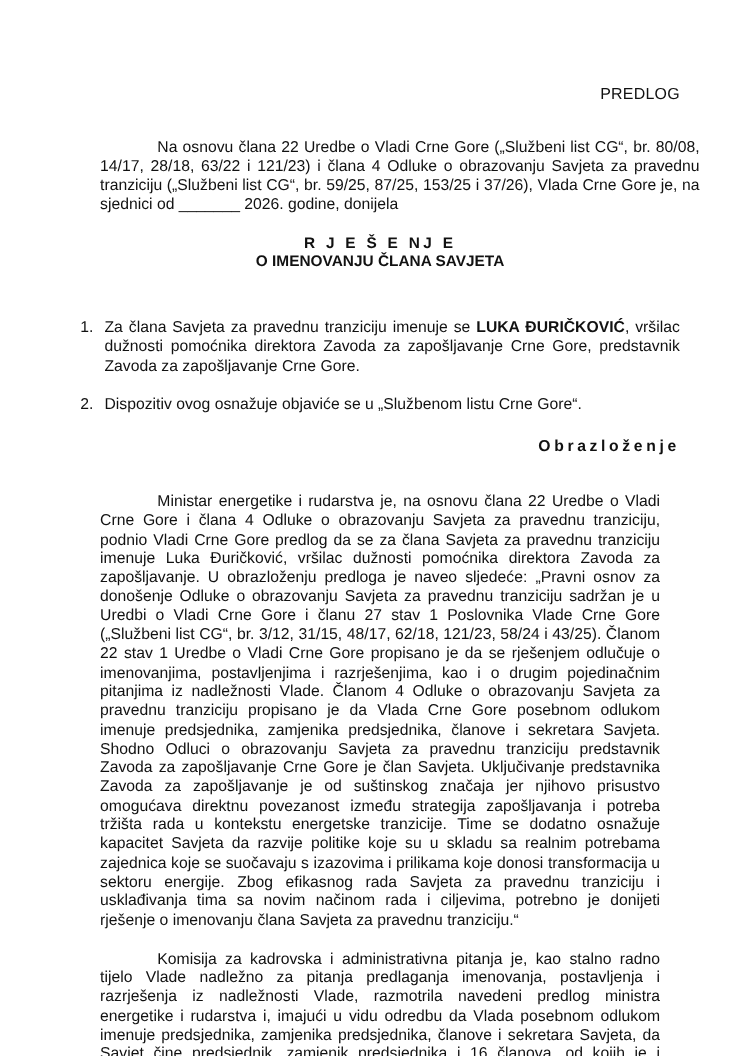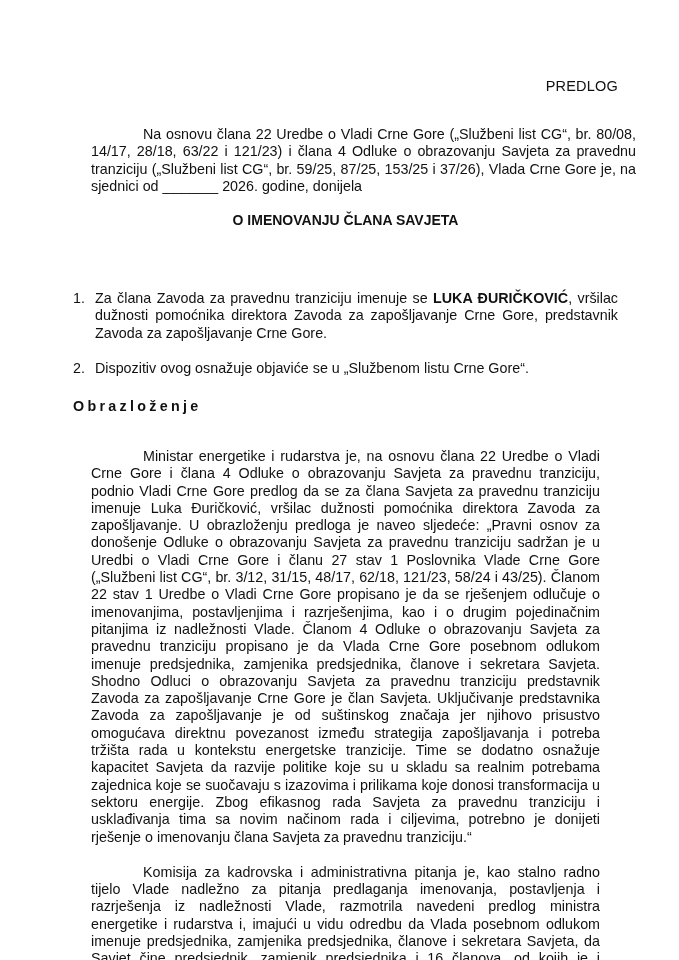--- a/index.html
+++ b/index.html
@@ -22,41 +22,42 @@
       font-weight: bold; font-size: 14px; line-height: 17px;
     }
     .title-block div { margin: 0; }
     .title-spaced { letter-spacing: 3px; }
     .list { position: absolute; top: 290px; left: 0; width: 545px; margin: 0; padding: 0; list-style: none; }
     .list li { position: relative; padding-left: 22px; font-size: 14.3px; line-height: 17.3px; text-align: justify; }
     .list li + li { margin-top: 18px; }
     .list .num { position: absolute; left: 0; top: 0; }
     .bold { font-weight: bold; }
     .obraz-title {
-      position: absolute; top: 398px; left: 0; width: 545px; text-align: left;
+      position: absolute; top: 398px; left: 0; width: 545px; text-align: right;
       font-weight: bold; font-size: 14.3px; letter-spacing: 3.3px;
     }
     .obraz { position: absolute; top: 430px; left: 0; width: 545px; }
   </style>
 </head>
 <body>
 
 <div class="page">
   <div class="predlog">PREDLOG</div>
 
   <p class="para intro">Na osnovu člana 22 Uredbe o Vladi Crne Gore („Službeni list CG“, br. 80/08, 14/17, 28/18, 63/22 i 121/23) i člana 4 Odluke o obrazovanju Savjeta za pravednu tranziciju („Službeni list CG“, br. 59/25, 87/25, 153/25 i 37/26), Vlada Crne Gore je, na sjednici od _______ 2026. godine, donijela</p>
 
   <div class="title-block">
+    <div class="title-spaced">R J E Š E NJ E</div>
     <div>O IMENOVANJU ČLANA SAVJETA</div>
   </div>
 
   <ol class="list">
     <li>
       <span class="num">1.</span>
-      <span>Za člana Zavoda za pravednu tranziciju imenuje se </span><span class="bold">LUKA ĐURIČKOVIĆ</span><span>, vršilac dužnosti pomoćnika direktora Zavoda za zapošljavanje Crne Gore, predstavnik Zavoda za zapošljavanje Crne Gore.</span>
+      <span>Za člana Savjeta za pravednu tranziciju imenuje se </span><span class="bold">LUKA ĐURIČKOVIĆ</span><span>, vršilac dužnosti pomoćnika direktora Zavoda za zapošljavanje Crne Gore, predstavnik Zavoda za zapošljavanje Crne Gore.</span>
     </li>
     <li>
       <span class="num">2.</span>
       <span>Dispozitiv ovog osnažuje objaviće se u „Službenom listu Crne Gore“.</span>
     </li>
   </ol>
 
   <div class="obraz-title">Obrazloženje</div>
 
   <div class="obraz">

